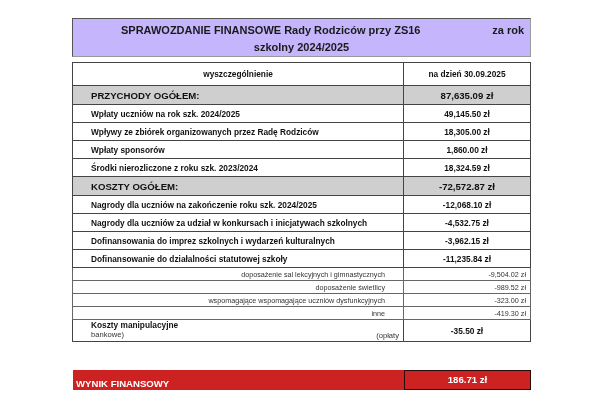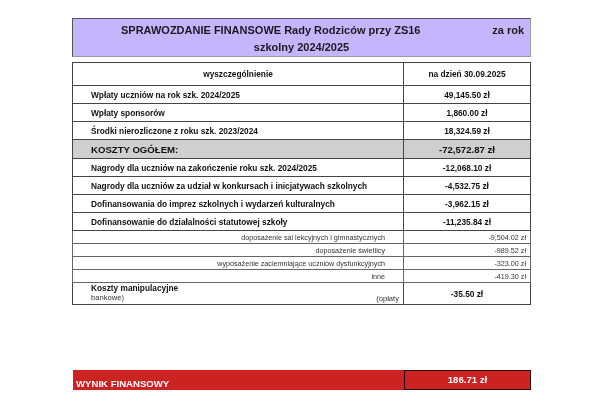--- a/index.html
+++ b/index.html
@@ -63,23 +63,31 @@
   <div class="title-line2">szkolny 2024/2025</div>
 </div>
 
 <table class="report">
   <tbody>
       <tr class="header">
     <td>wyszczególnienie</td>
     <td class="val">na dzień 30.09.2025</td>
   </tr>
 
+  <tr class="total">
+    <td>PRZYCHODY OGÓŁEM:</td>
+    <td class="val">87,635.09 zł</td>
+  </tr>
   <tr class="item">
     <td>Wpłaty uczniów na rok szk. 2024/2025</td>
     <td class="val">49,145.50 zł</td>
+  </tr>
+  <tr class="item">
+    <td>Wpływy ze zbiórek organizowanych przez Radę Rodziców</td>
+    <td class="val">18,305.00 zł</td>
   </tr>
   <tr class="item">
     <td>Wpłaty sponsorów</td>
     <td class="val">1,860.00 zł</td>
   </tr>
   <tr class="item">
     <td>Środki nierozliczone z roku szk. 2023/2024</td>
     <td class="val">18,324.59 zł</td>
   </tr>
 
@@ -106,21 +114,21 @@
 
   <tr class="sub">
     <td>doposażenie sal lekcyjnych i gimnastycznych</td>
     <td class="val">-9,504.02 zł</td>
   </tr>
   <tr class="sub">
     <td>doposażenie świetlicy</td>
     <td class="val">-989.52 zł</td>
   </tr>
   <tr class="sub">
-    <td>wyposażenie zaciemniające uczniów dysfunkcyjnych</td>
+    <td>wspomagające wspomagające uczniów dysfunkcyjnych</td>
     <td class="val">-323.00 zł</td>
   </tr>
   <tr class="sub">
     <td>inne</td>
     <td class="val">-419.30 zł</td>
   </tr>
 
 
   <tr class="fee">
     <td class="label">

